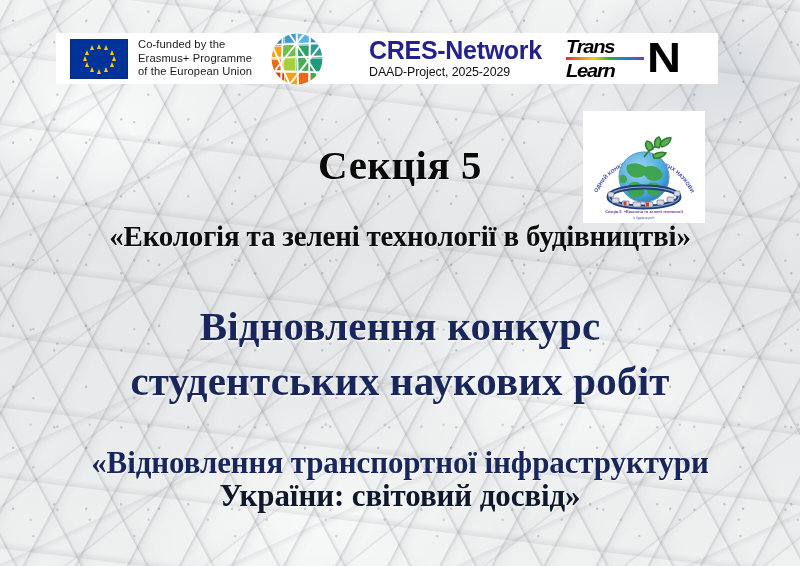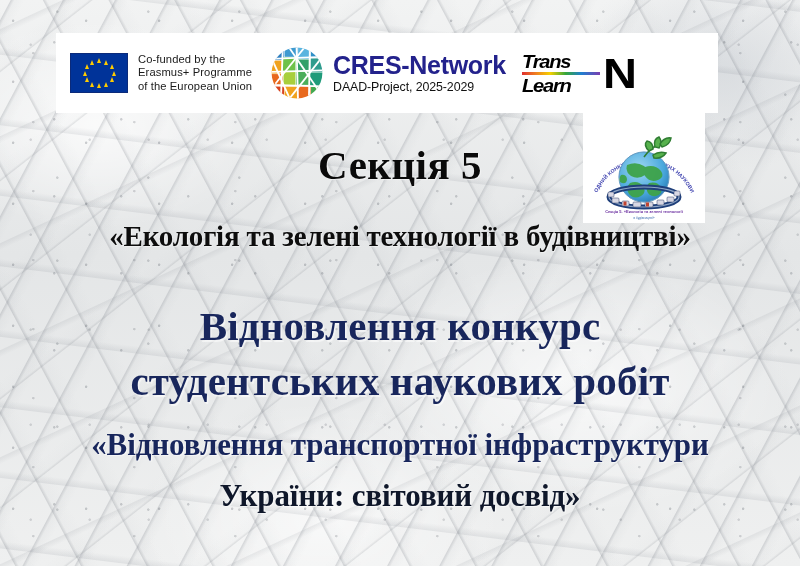--- a/index.html
+++ b/index.html
@@ -35,53 +35,53 @@
       radial-gradient(circle at 63% 14%, rgba(70,76,86,0.26) 0.9px, rgba(0,0,0,0) 1.6px),
       radial-gradient(circle at 81% 55%, rgba(70,76,86,0.28) 0.9px, rgba(0,0,0,0) 1.6px),
       radial-gradient(circle at 33% 77%, rgba(70,76,86,0.24) 0.9px, rgba(0,0,0,0) 1.6px),
       radial-gradient(circle at 52% 47%, rgba(70,76,86,0.22) 0.9px, rgba(0,0,0,0) 1.6px);
     background-size:73px 61px,91px 83px,67px 77px,101px 69px,59px 95px;
     opacity:.85;
   }
 
   
   #logo-banner{
-    position:absolute;left:56px;top:33px;width:662px;height:80px;
+    position:absolute;left:56px;top:33px;width:662px;height:51px;
     background:#ffffff;
     display:flex;align-items:center;
   }
   
   .eu-block{display:flex;align-items:center;margin-left:14px;}
   .eu-flag{
     width:56px;height:38px;background:#003399;position:relative;flex:none;
     border:1px solid #0b2a7a;
   }
   .eu-flag i{
     position:absolute;width:0;height:0;
     border-left:2.6px solid transparent;border-right:2.6px solid transparent;
     border-bottom:5.2px solid #FFCC00;
   }
   .eu-text{
     margin-left:10px;color:#1b1b1b;font-family:"Liberation Sans",sans-serif;
     font-size:11.2px;line-height:13.4px;white-space:pre-line;letter-spacing:.1px;
   }
   
-  .cres-block{display:flex;align-items:center;margin-left:18px;}
+  .cres-block{display:flex;align-items:center;margin-left:18px;gap:36px;}
   .cres-globe{width:54px;height:54px;flex:none;}
   .cres-text{margin-left:9px;}
   .cres-title{
     font-family:"Liberation Sans",sans-serif;font-weight:bold;
     font-size:25px;color:#23228c;letter-spacing:-.3px;line-height:27px;
   }
   .cres-sub{
     font-family:"Liberation Sans",sans-serif;font-size:12.4px;color:#111;
     line-height:15px;margin-top:1px;letter-spacing:-.1px;
   }
   
-  .tl-block{display:flex;align-items:flex-end;margin-left:16px;}
+  .tl-block{display:flex;align-items:flex-start;margin-left:24px;}
   .tl-words{position:relative;line-height:0;}
   .tl-w{
     font-family:"Liberation Sans",sans-serif;font-weight:bold;font-style:italic;
     font-size:19px;color:#000;letter-spacing:-1.2px;line-height:19px;display:block;
     transform:scaleX(1.06);transform-origin:left center;
   }
   .tl-rule{
     height:3px;width:78px;margin:1px 0 1px 0;
     background:linear-gradient(90deg,#e03030 0%,#f08020 18%,#f5d000 36%,#36a63a 56%,#1f7fd0 76%,#7a3fb0 100%);
   }
@@ -125,21 +125,21 @@
     top:302px;font-family:"Liberation Serif",serif;font-weight:bold;
     font-size:41px;color:#18265c;letter-spacing:.2px;
     text-shadow:1.5px 1.5px 1px rgba(255,255,255,.6);
   }
   #contest-line2{
     top:357px;font-family:"Liberation Serif",serif;font-weight:bold;
     font-size:41px;color:#18265c;letter-spacing:.2px;
     text-shadow:1.5px 1.5px 1px rgba(255,255,255,.6);
   }
   #theme-line1{
-    top:427px;font-family:"Liberation Serif",serif;font-weight:bold;
+    top:445px;font-family:"Liberation Serif",serif;font-weight:bold;
     font-size:31px;color:#18265c;letter-spacing:-.1px;
     text-shadow:1.2px 1.2px 1px rgba(255,255,255,.6);
   }
   #theme-line2{
     top:478px;font-family:"Liberation Serif",serif;font-weight:bold;
     font-size:31px;color:#0f172a;letter-spacing:-.1px;
     text-shadow:1.2px 1.2px 1px rgba(255,255,255,.6);
   }
 </style>
 </head>

